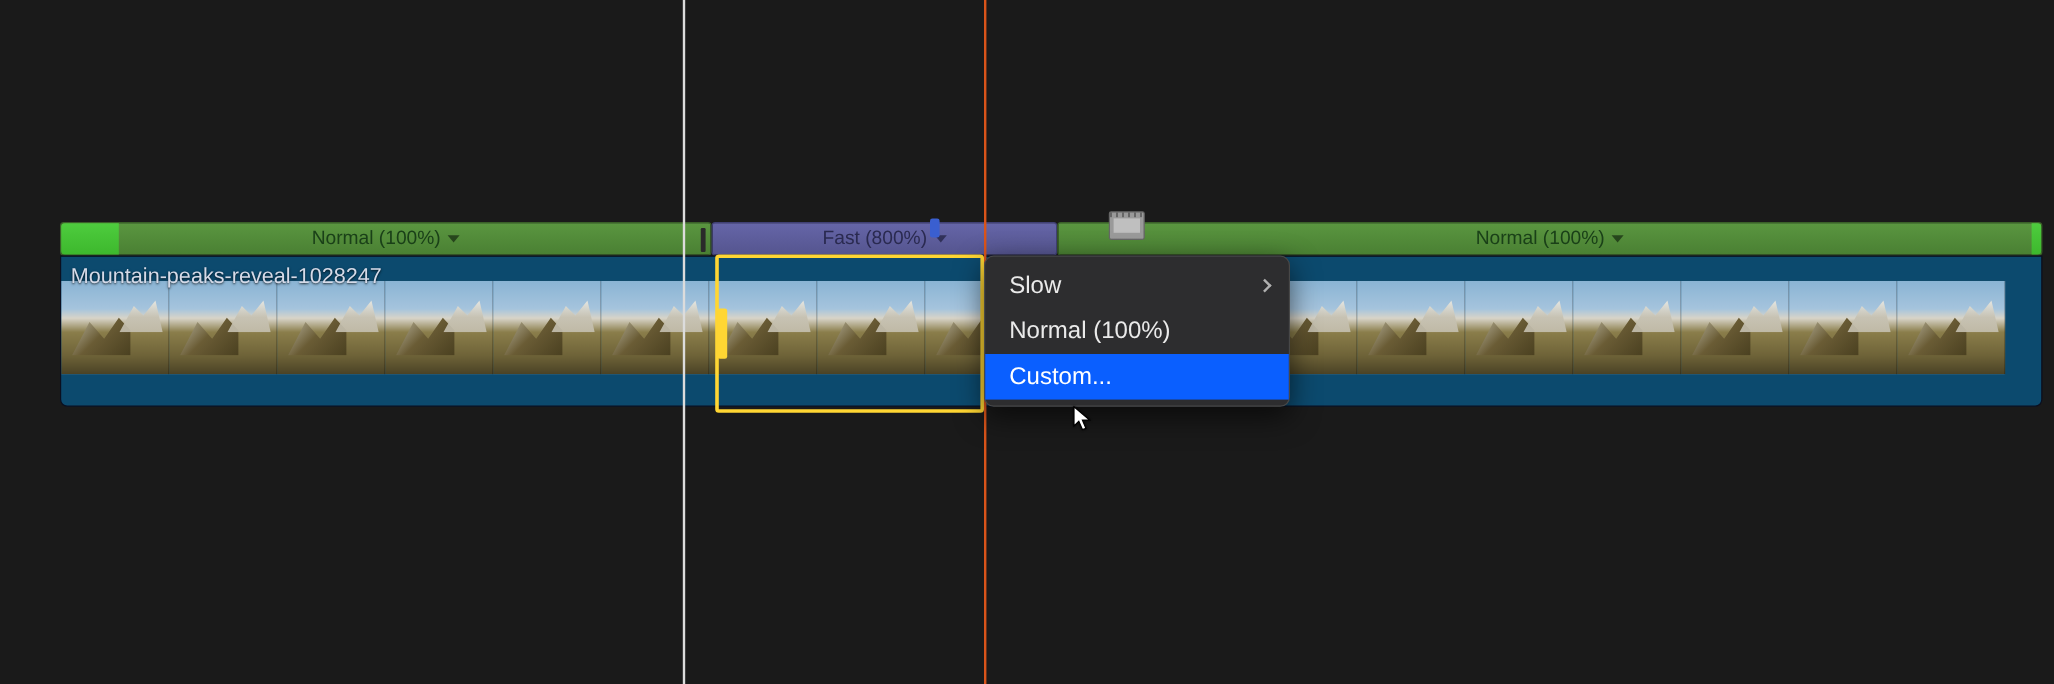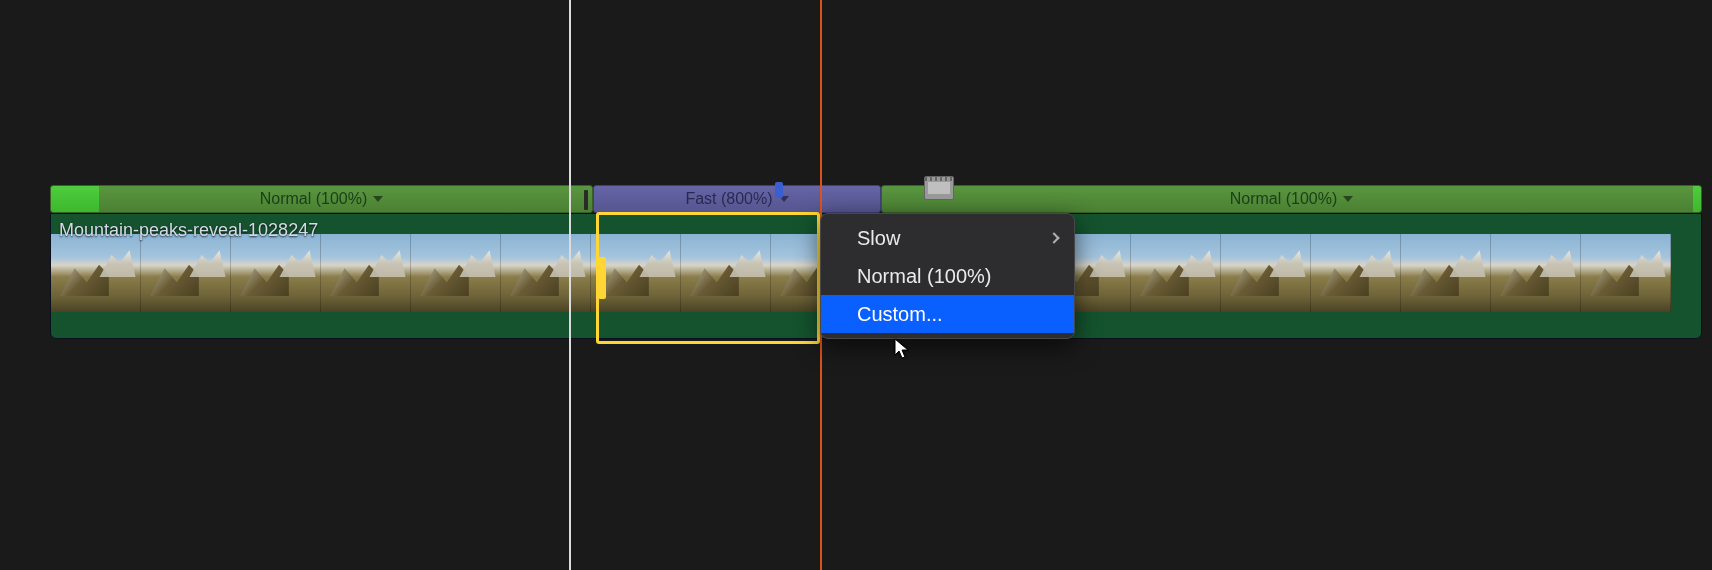--- a/index.html
+++ b/index.html
@@ -91,21 +91,21 @@
       width: 0;
       height: 0;
       border-left: 5px solid transparent;
       border-right: 5px solid transparent;
       border-top: 6px solid rgba(20,40,15,0.7);
     }
     
     .clip-row {
       position: relative;
       height: 126px;
-      background: #14532d;
+      background: #0c4a6e;
       border: 1px solid #0a0f20;
       border-radius: 0 0 6px 6px;
       overflow: visible;
     }
     
     .clip-label {
       position: absolute;
       top: 6px;
       left: 8px;
       color: #d5dae8;
@@ -250,21 +250,21 @@
       box-shadow: 0 8px 24px rgba(0,0,0,0.6);
       z-index: 100;
       padding: 5px 0;
     }
     
     .menu-item {
       height: 38px;
       display: flex;
       align-items: center;
       justify-content: space-between;
-      padding: 0 16px 0 36px;
+      padding: 0 16px 0 20px;
       color: #eaeaea;
       font-size: 20px;
       cursor: default;
     }
     
     .menu-item.highlighted {
       background: #0a5fff;
       color: #ffffff;
     }
     

